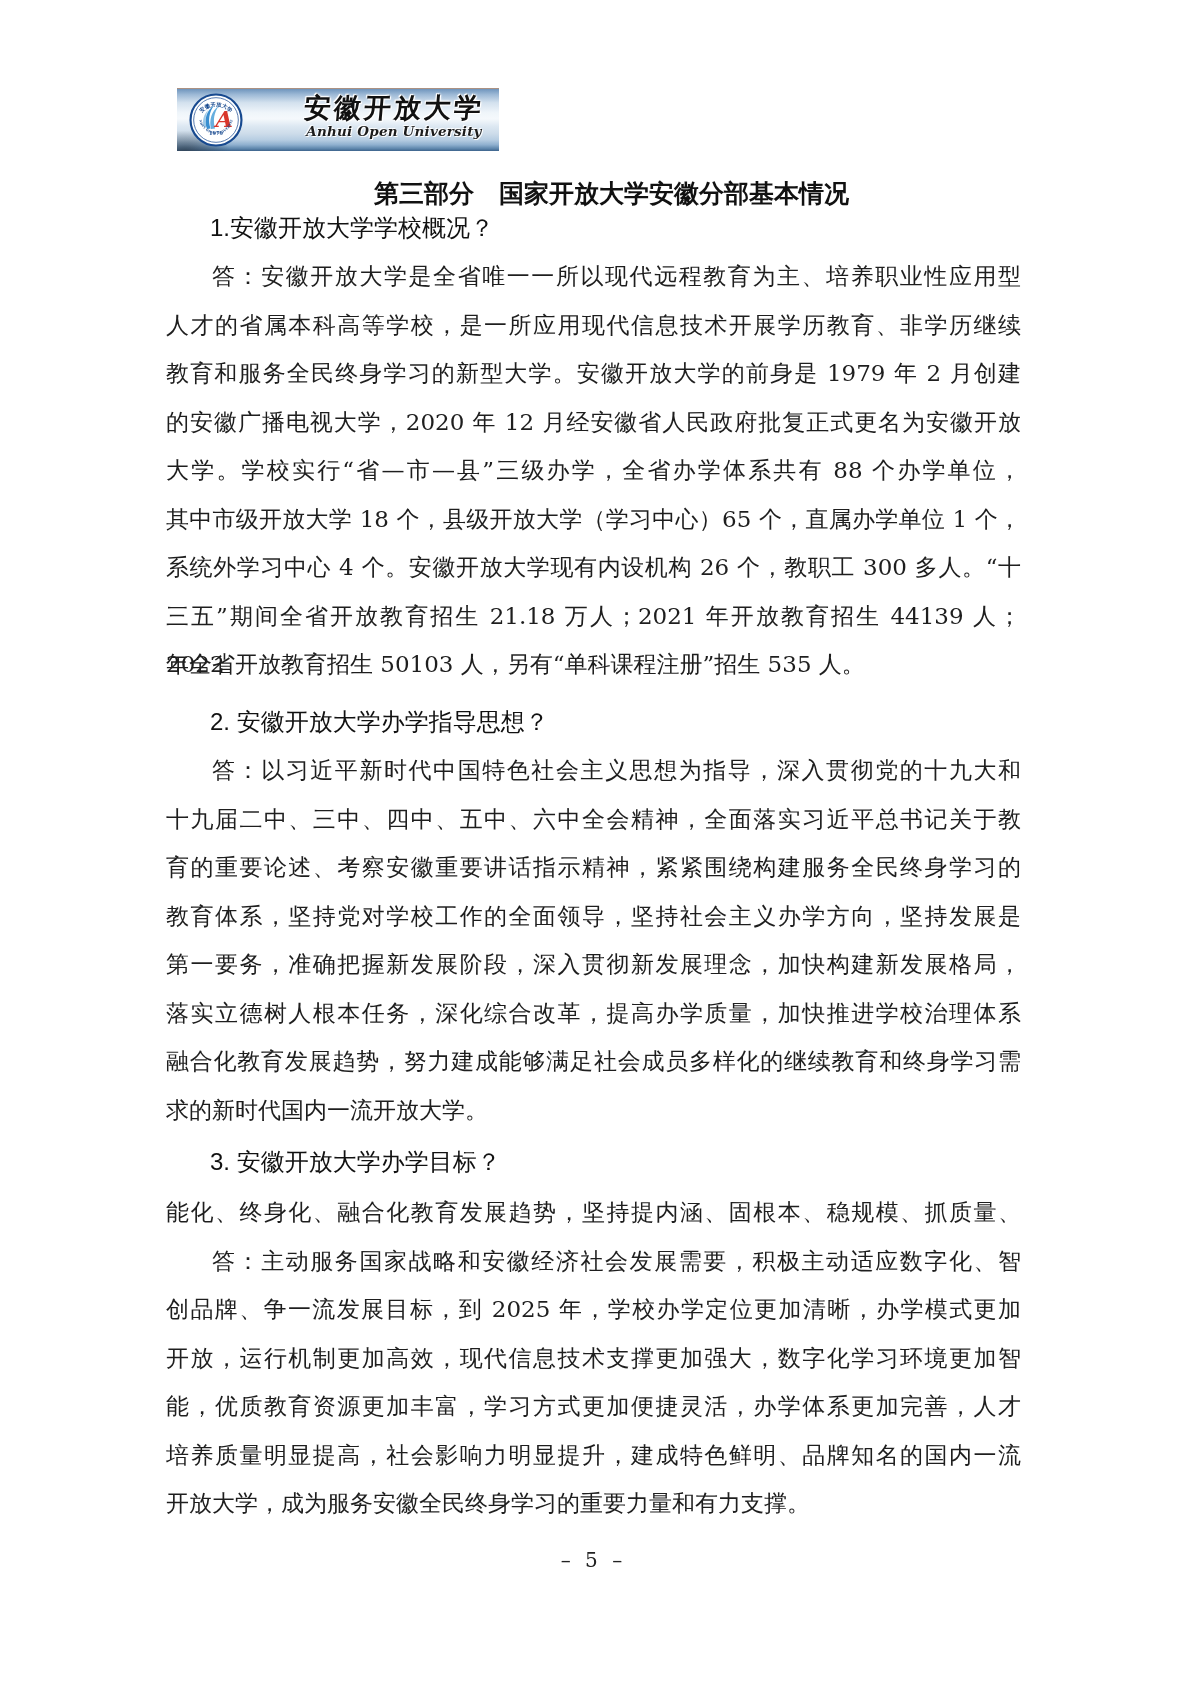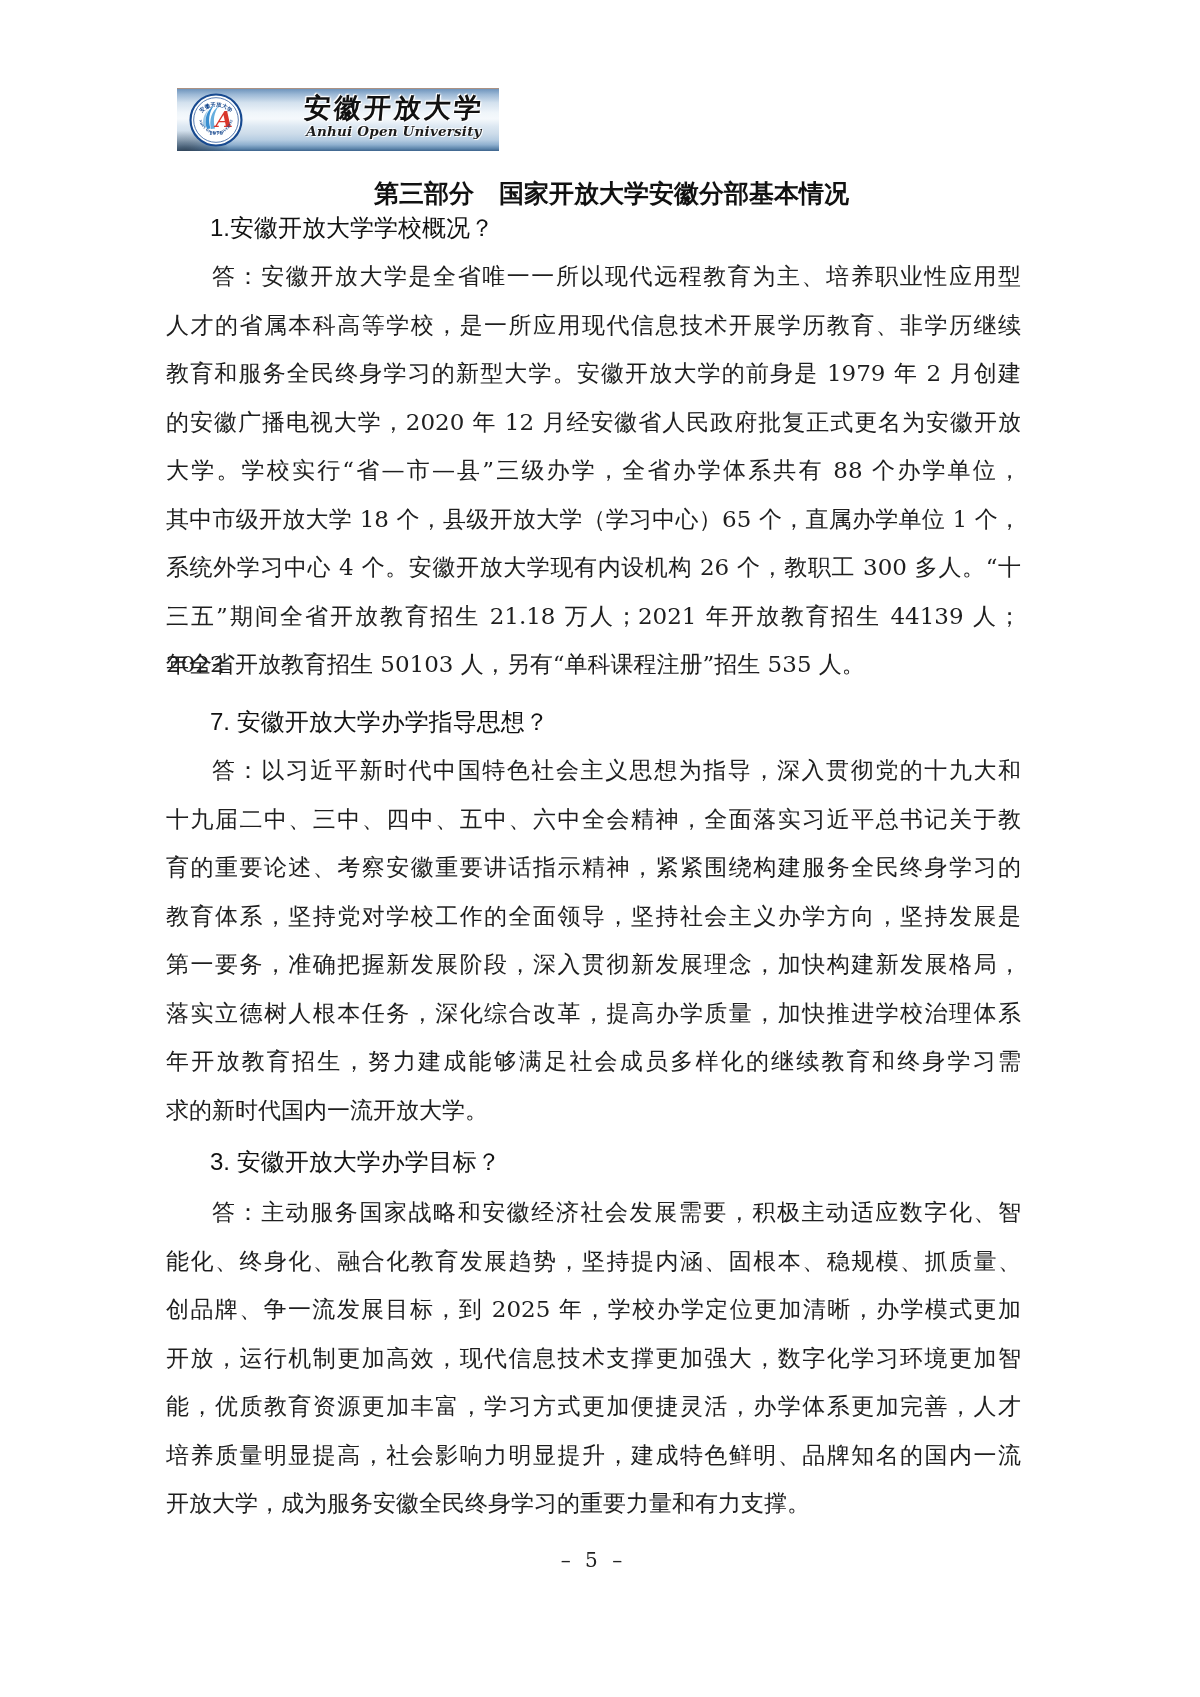--- a/index.html
+++ b/index.html
@@ -98,36 +98,36 @@
     <div class="line">人才的省属本科高等学校，是一所应用现代信息技术开展学历教育、非学历继续</div>
     <div class="line">教育和服务全民终身学习的新型大学。安徽开放大学的前身是 1979 年 2 月创建</div>
     <div class="line">的安徽广播电视大学，2020 年 12 月经安徽省人民政府批复正式更名为安徽开放</div>
     <div class="line">大学。学校实行“省—市—县”三级办学，全省办学体系共有 88 个办学单位，</div>
     <div class="line">其中市级开放大学 18 个，县级开放大学（学习中心）65 个，直属办学单位 1 个，</div>
     <div class="line">系统外学习中心 4 个。安徽开放大学现有内设机构 26 个，教职工 300 多人。“十</div>
     <div class="line">三五”期间全省开放教育招生 21.18 万人；2021 年开放教育招生 44139 人；2022</div>
     <div class="line last">年全省开放教育招生 50103 人，另有“单科课程注册”招生 535 人。</div>
   </div>
 
-  <h2 class="question" style="top:698px">7. 安徽开放大学办学指导思想？</h2>
+  <h2 class="question" style="top:698px">2. 安徽开放大学办学指导思想？</h2>
   <div class="para" style="top:746px">
     <div class="line first">答：以习近平新时代中国特色社会主义思想为指导，深入贯彻党的十九大和</div>
     <div class="line">十九届二中、三中、四中、五中、六中全会精神，全面落实习近平总书记关于教</div>
     <div class="line">育的重要论述、考察安徽重要讲话指示精神，紧紧围绕构建服务全民终身学习的</div>
     <div class="line">教育体系，坚持党对学校工作的全面领导，坚持社会主义办学方向，坚持发展是</div>
     <div class="line">第一要务，准确把握新发展阶段，深入贯彻新发展理念，加快构建新发展格局，</div>
     <div class="line">落实立德树人根本任务，深化综合改革，提高办学质量，加快推进学校治理体系</div>
-    <div class="line">年开放教育招生，努力建成能够满足社会成员多样化的继续教育和终身学习需</div>
+    <div class="line">融合化教育发展趋势，努力建成能够满足社会成员多样化的继续教育和终身学习需</div>
     <div class="line last">求的新时代国内一流开放大学。</div>
   </div>
 
   <h2 class="question" style="top:1138px">3. 安徽开放大学办学目标？</h2>
   <div class="para" style="top:1188px">
+    <div class="line">能化、终身化、融合化教育发展趋势，坚持提内涵、固根本、稳规模、抓质量、</div>
     <div class="line first">答：主动服务国家战略和安徽经济社会发展需要，积极主动适应数字化、智</div>
-    <div class="line">能化、终身化、融合化教育发展趋势，坚持提内涵、固根本、稳规模、抓质量、</div>
     <div class="line">创品牌、争一流发展目标，到 2025 年，学校办学定位更加清晰，办学模式更加</div>
     <div class="line">开放，运行机制更加高效，现代信息技术支撑更加强大，数字化学习环境更加智</div>
     <div class="line">能，优质教育资源更加丰富，学习方式更加便捷灵活，办学体系更加完善，人才</div>
     <div class="line">培养质量明显提高，社会影响力明显提升，建成特色鲜明、品牌知名的国内一流</div>
     <div class="line last">开放大学，成为服务安徽全民终身学习的重要力量和有力支撑。</div>
   </div>
 
   <footer class="pageno">– 5 –</footer>
 
 </main>

